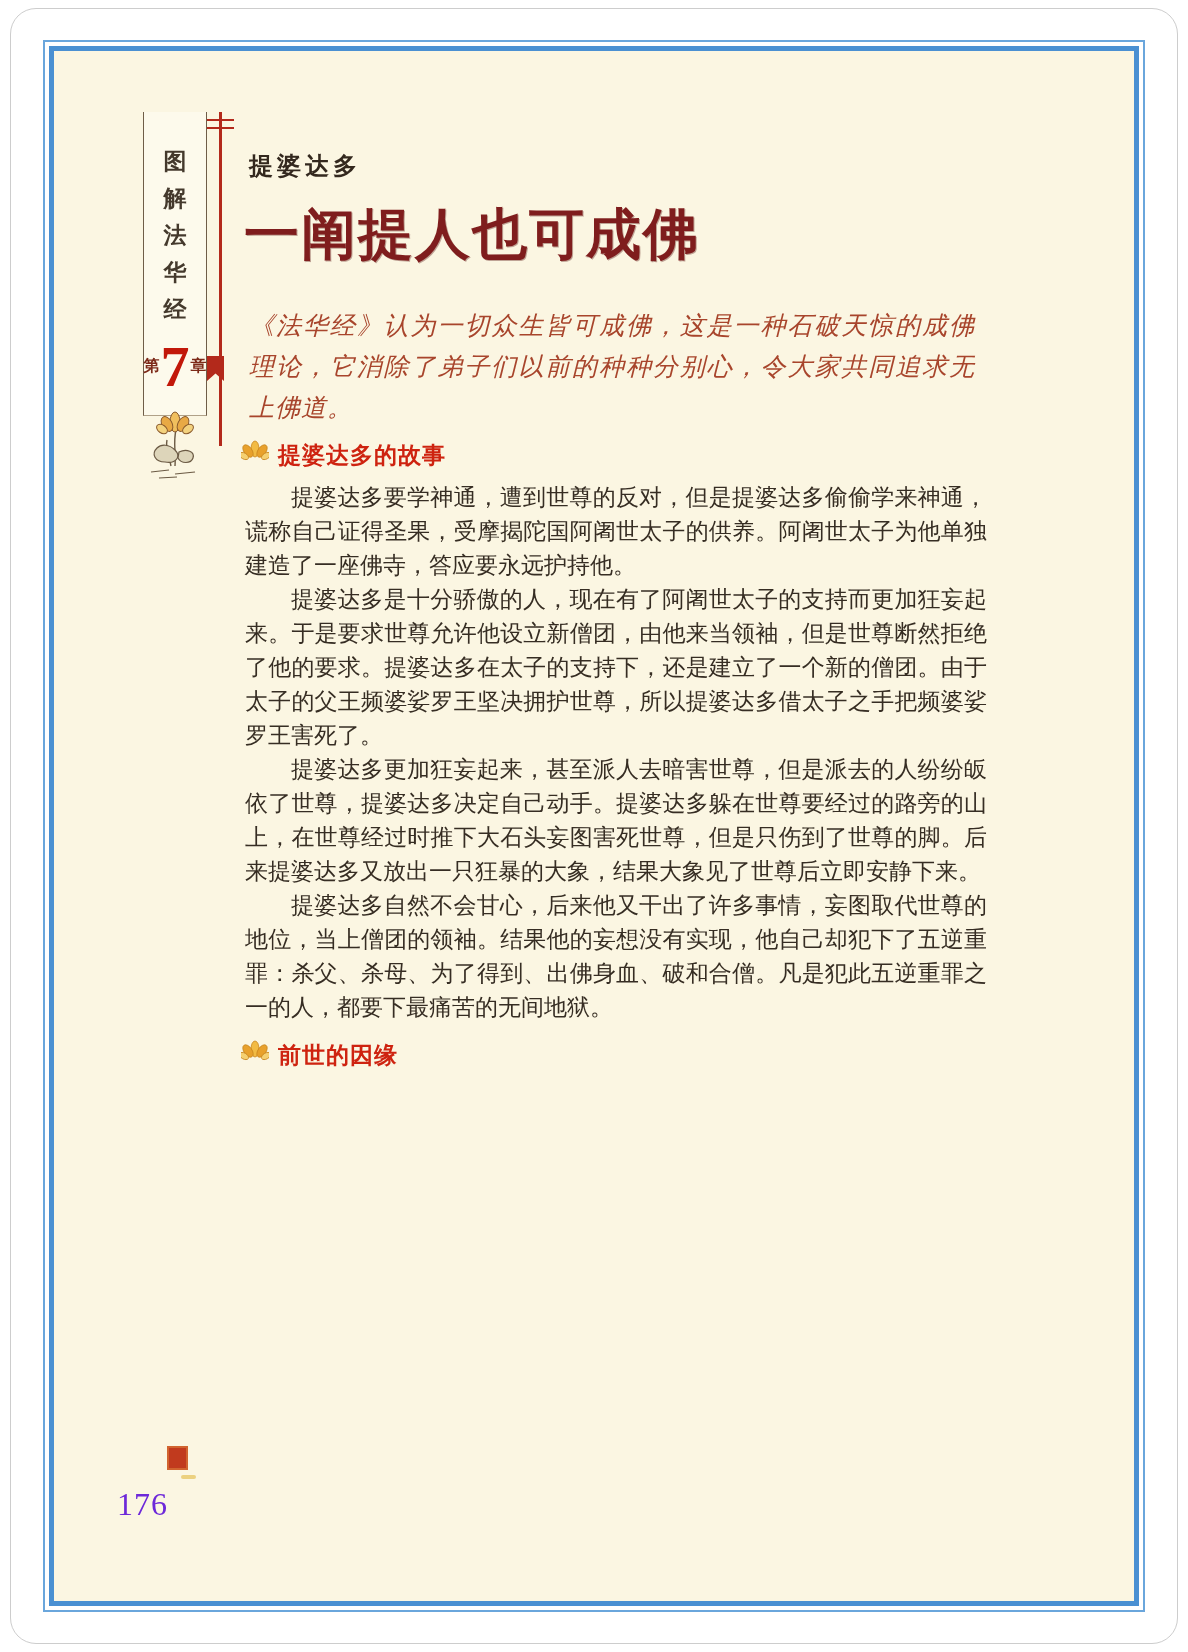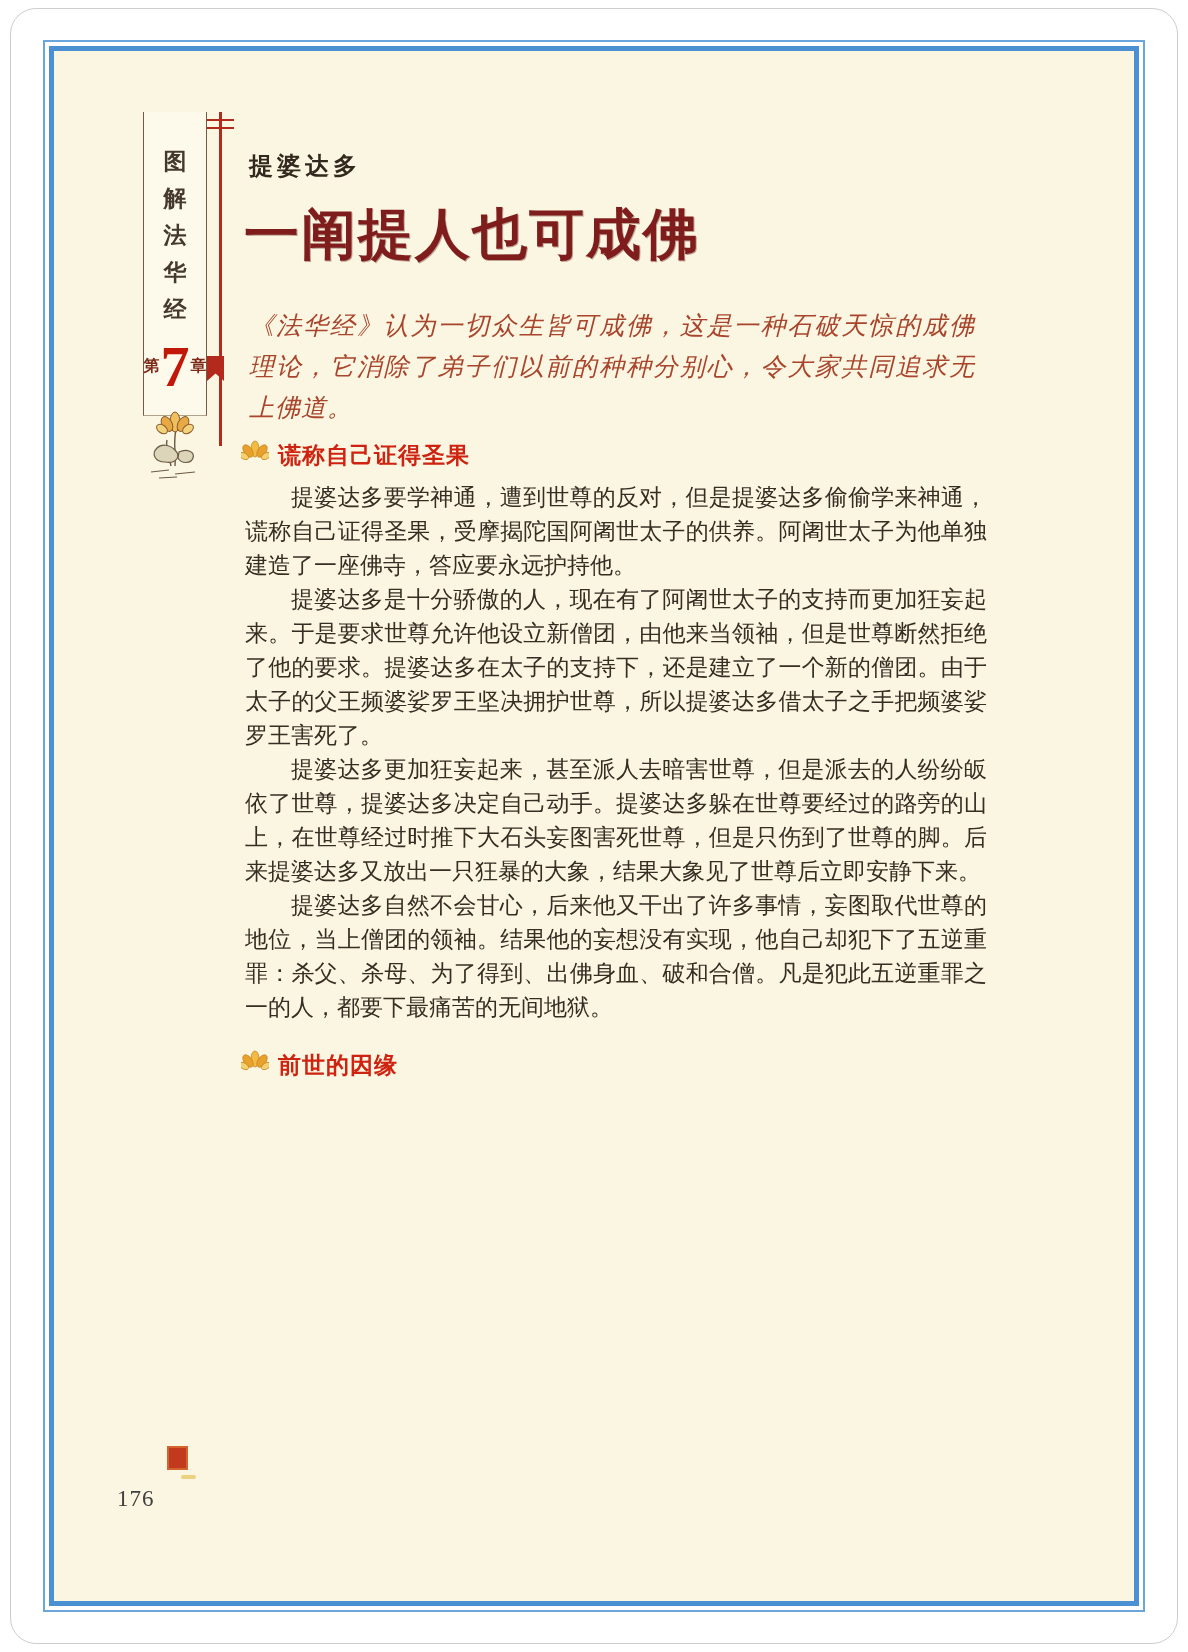--- a/index.html
+++ b/index.html
@@ -50,31 +50,31 @@
   .subtitle { position:absolute; left:249px; top:305px; width:726px; font-size:25px;
     line-height:41px; color:#a8452c; font-style:italic; letter-spacing:1px;
     text-align:justify; z-index:3; }
 
   
   .article { position:absolute; left:245px; top:438px; width:742px; z-index:3;
     color:#362d23; font-size:23px; line-height:34px; }
   .section-heading { display:flex; align-items:center; gap:9px; margin:0 0 9px -4px;
     color:#ce2310; font-size:23px; font-weight:bold; letter-spacing:1px;
     font-family:"Liberation Sans","DejaVu Sans",sans-serif; }
-  .section-heading.second { margin-top:23px; }
+  .section-heading.second { margin-top:13px; }
   .article p { margin:0; text-indent:2em; text-align:justify; }
 
   
   .seal { position:absolute; left:167px; top:1446px; width:21px; height:24px;
     background:#c13a1e; z-index:3;
     box-shadow:inset 0 0 0 2px rgba(240,180,80,0.35); }
   .seal-dash { position:absolute; left:181px; top:1475px; width:15px; height:4px;
     background:#e9ca6f; border-radius:2px; opacity:.85; z-index:3; }
-  .page-number { position:absolute; left:117px; top:1486px; font-size:23px;
-    color:#404040; letter-spacing:1px; z-index:3; }
+  .page-number { position:absolute; left:117px; top:1486px; font-size:32px;
+    color:#6d28d9; letter-spacing:1px; z-index:3; }
 </style>
 </head>
 <body>
 
 <div class="scan-edge"></div>
 <div class="frame-outer">
   <div class="frame-inner"></div>
 </div>
 
 <div class="chapter-tab">
@@ -131,21 +131,21 @@
       <svg width="28" height="24" viewBox="0 0 28 24">
         <g stroke="#c9871f" stroke-width="0.8">
           <ellipse cx="14" cy="10" rx="4" ry="8" fill="#f2bb44"></ellipse>
           <ellipse cx="7" cy="12" rx="4" ry="7" fill="#e8a12c" transform="rotate(-35 7 12)"></ellipse>
           <ellipse cx="21" cy="12" rx="4" ry="7" fill="#e8a12c" transform="rotate(35 21 12)"></ellipse>
           <ellipse cx="3" cy="17" rx="3" ry="5" fill="#f5d071" transform="rotate(-60 3 17)"></ellipse>
           <ellipse cx="25" cy="17" rx="3" ry="5" fill="#f5d071" transform="rotate(60 25 17)"></ellipse>
         </g>
       </svg>
     </span>
-    <span>谎称自己证得圣果</span>
+    <span>提婆达多的故事</span>
   </div>
   <p>提婆达多要学神通，遭到世尊的反对，但是提婆达多偷偷学来神通，谎称自己证得圣果，受摩揭陀国阿阇世太子的供养。阿阇世太子为他单独建造了一座佛寺，答应要永远护持他。</p>
   <p>提婆达多是十分骄傲的人，现在有了阿阇世太子的支持而更加狂妄起来。于是要求世尊允许他设立新僧团，由他来当领袖，但是世尊断然拒绝了他的要求。提婆达多在太子的支持下，还是建立了一个新的僧团。由于太子的父王频婆娑罗王坚决拥护世尊，所以提婆达多借太子之手把频婆娑罗王害死了。</p>
   <p>提婆达多更加狂妄起来，甚至派人去暗害世尊，但是派去的人纷纷皈依了世尊，提婆达多决定自己动手。提婆达多躲在世尊要经过的路旁的山上，在世尊经过时推下大石头妄图害死世尊，但是只伤到了世尊的脚。后来提婆达多又放出一只狂暴的大象，结果大象见了世尊后立即安静下来。</p>
   <p>提婆达多自然不会甘心，后来他又干出了许多事情，妄图取代世尊的地位，当上僧团的领袖。结果他的妄想没有实现，他自己却犯下了五逆重罪：杀父、杀母、为了得到、出佛身血、破和合僧。凡是犯此五逆重罪之一的人，都要下最痛苦的无间地狱。</p>
 
   <div class="section-heading second">
     <span>
       <svg width="28" height="24" viewBox="0 0 28 24">
         <g stroke="#c9871f" stroke-width="0.8">

